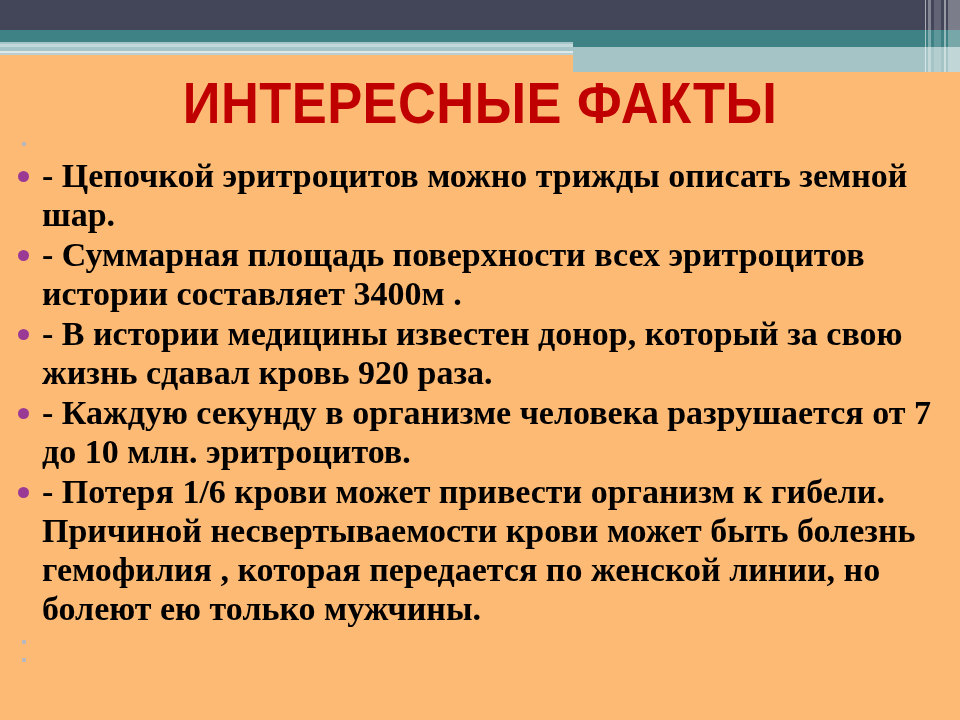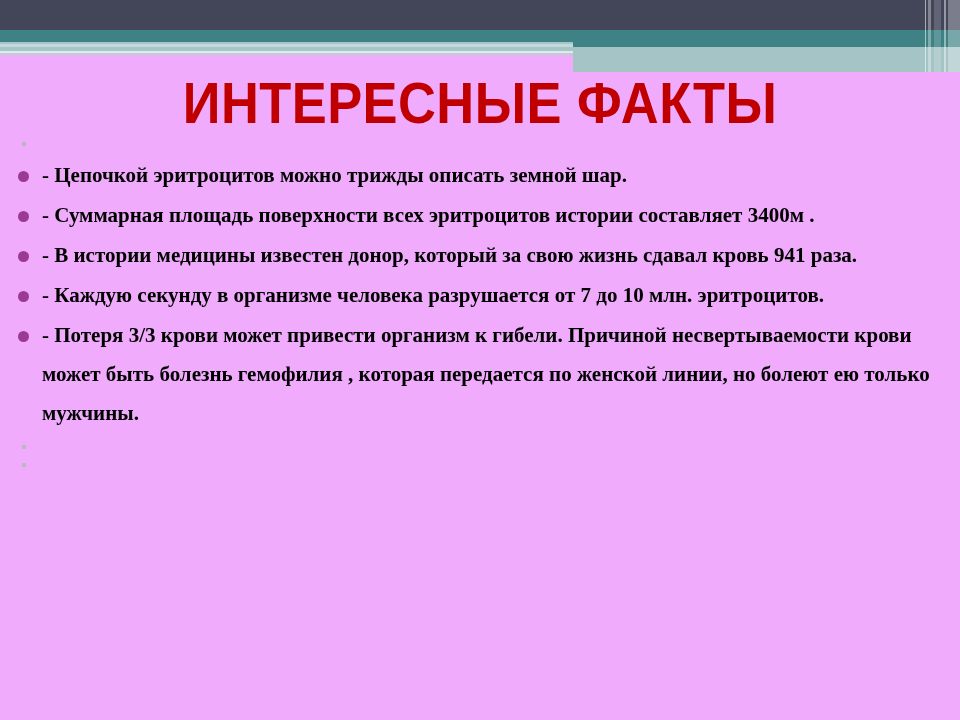--- a/index.html
+++ b/index.html
@@ -11,21 +11,21 @@
     width: 960px;
     height: 720px;
     overflow: hidden;
     font-family: "Liberation Serif", serif;
   }
 
   #slide {
     position: relative;
     width: 960px;
     height: 720px;
-    background: #f0abfc;
+    background: #fdba74;
     overflow: hidden;
   }
 
   
   #header-decoration {
     position: absolute;
     left: 0;
     top: 0;
     width: 960px;
     height: 72px;
@@ -147,21 +147,21 @@
     list-style: none;
     margin: 0;
     padding: 0;
   }
   ul#fact-list li {
     position: relative;
     margin: 0 0 1px 0;
     padding: 0 0 0 42px;
     font-family: "Liberation Serif", serif;
     font-weight: bold;
-    font-size: 21px;
+    font-size: 34px;
     line-height: 39px;
     color: #000000;
     white-space: pre-wrap;
     overflow: hidden;
     max-height: 160px;
   }
   ul#fact-list li::before {
     content: "";
     position: absolute;
     left: 18px;
@@ -194,22 +194,22 @@
   </div>
 
   <div id="slide-title">ИНТЕРЕСНЫЕ  ФАКТЫ</div>
 
   <div id="body-content">
     <div class="micro-dot top"></div>
 
     <ul id="fact-list">
       <li>- Цепочкой эритроцитов можно трижды описать земной шар.</li>
       <li>- Суммарная площадь поверхности всех эритроцитов истории составляет 3400м .</li>
-      <li>- В истории медицины известен донор, который за свою жизнь сдавал кровь 941 раза.</li>
+      <li>- В истории медицины известен донор, который за свою жизнь сдавал кровь 920 раза.</li>
       <li>- Каждую секунду в организме человека разрушается от 7 до 10 млн. эритроцитов.</li>
-      <li>- Потеря 3/3 крови может привести организм к гибели. Причиной несвертываемости крови может быть болезнь гемофилия , которая передается по женской линии, но болеют ею только мужчины.</li>
+      <li>- Потеря 1/6 крови может привести организм к гибели. Причиной несвертываемости крови может быть болезнь гемофилия , которая передается по женской линии, но болеют ею только мужчины.</li>
     </ul>
 
     <div class="micro-dot bottom-1"></div>
     <div class="micro-dot bottom-2"></div>
   </div>
 
 </div>
 
 </body></html>

